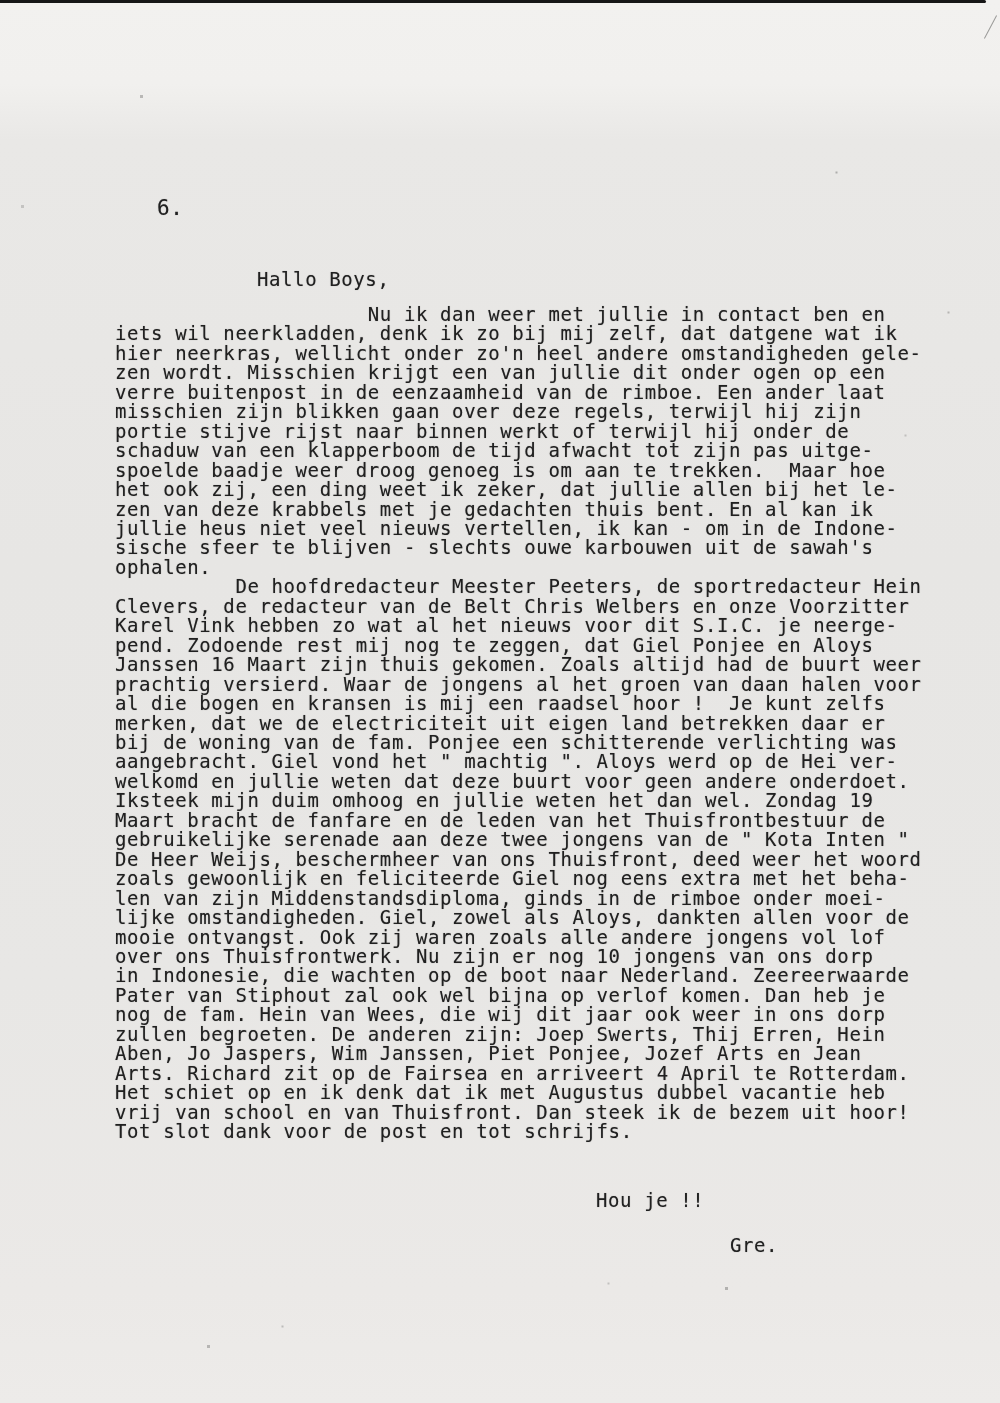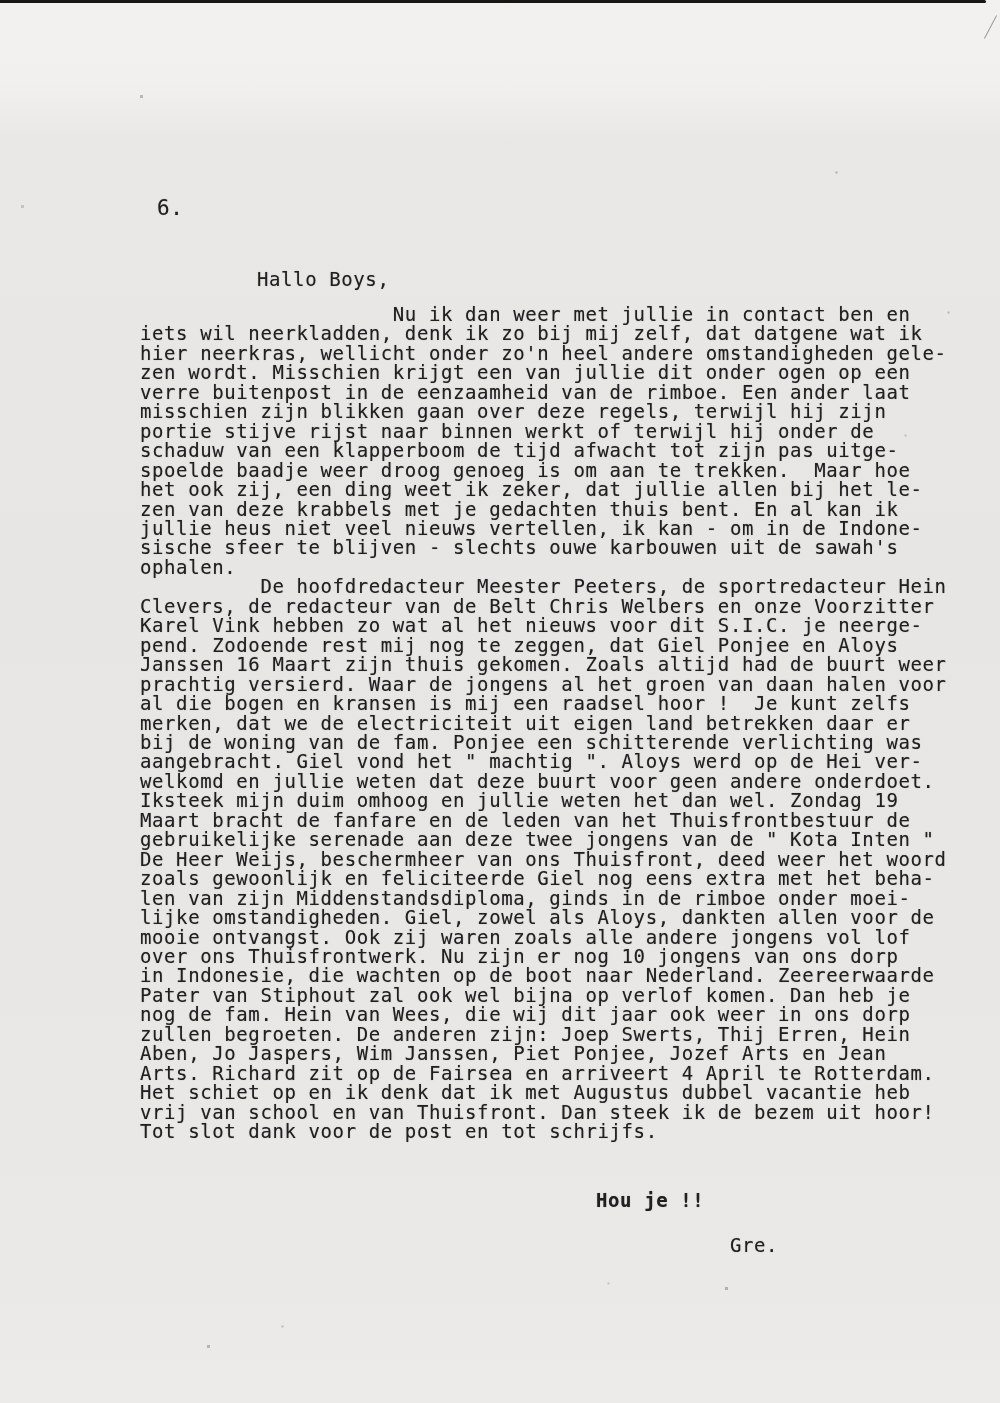--- a/index.html
+++ b/index.html
@@ -46,22 +46,22 @@
   .txt {
     position: absolute;
     font-size: 19px;
     letter-spacing: 0.6px;
     line-height: 19.45px;
     white-space: pre;
     text-shadow: 0 0 1px rgba(28,28,28,0.38);
   }
   .page-number { left: 157px; top: 199px; font-size: 21px; }
   .salutation  { left: 257px; top: 262px; margin-top: 8px; }
-  .letter-body { left: 140px; top: 305px; }
-  .closing     { left: 596px; top: 1191px; font-weight: bold; }
+  .letter-body { left: 115px; top: 305px; }
+  .closing     { left: 596px; top: 1191px; }
   .signature   { left: 730px; top: 1236px; }
 </style>
 </head>
 <body>
 
 <div class="page">
   <div class="scan-line-top"></div>
   <div class="scan-scratch"></div>
   <div class="specks"></div>
 

